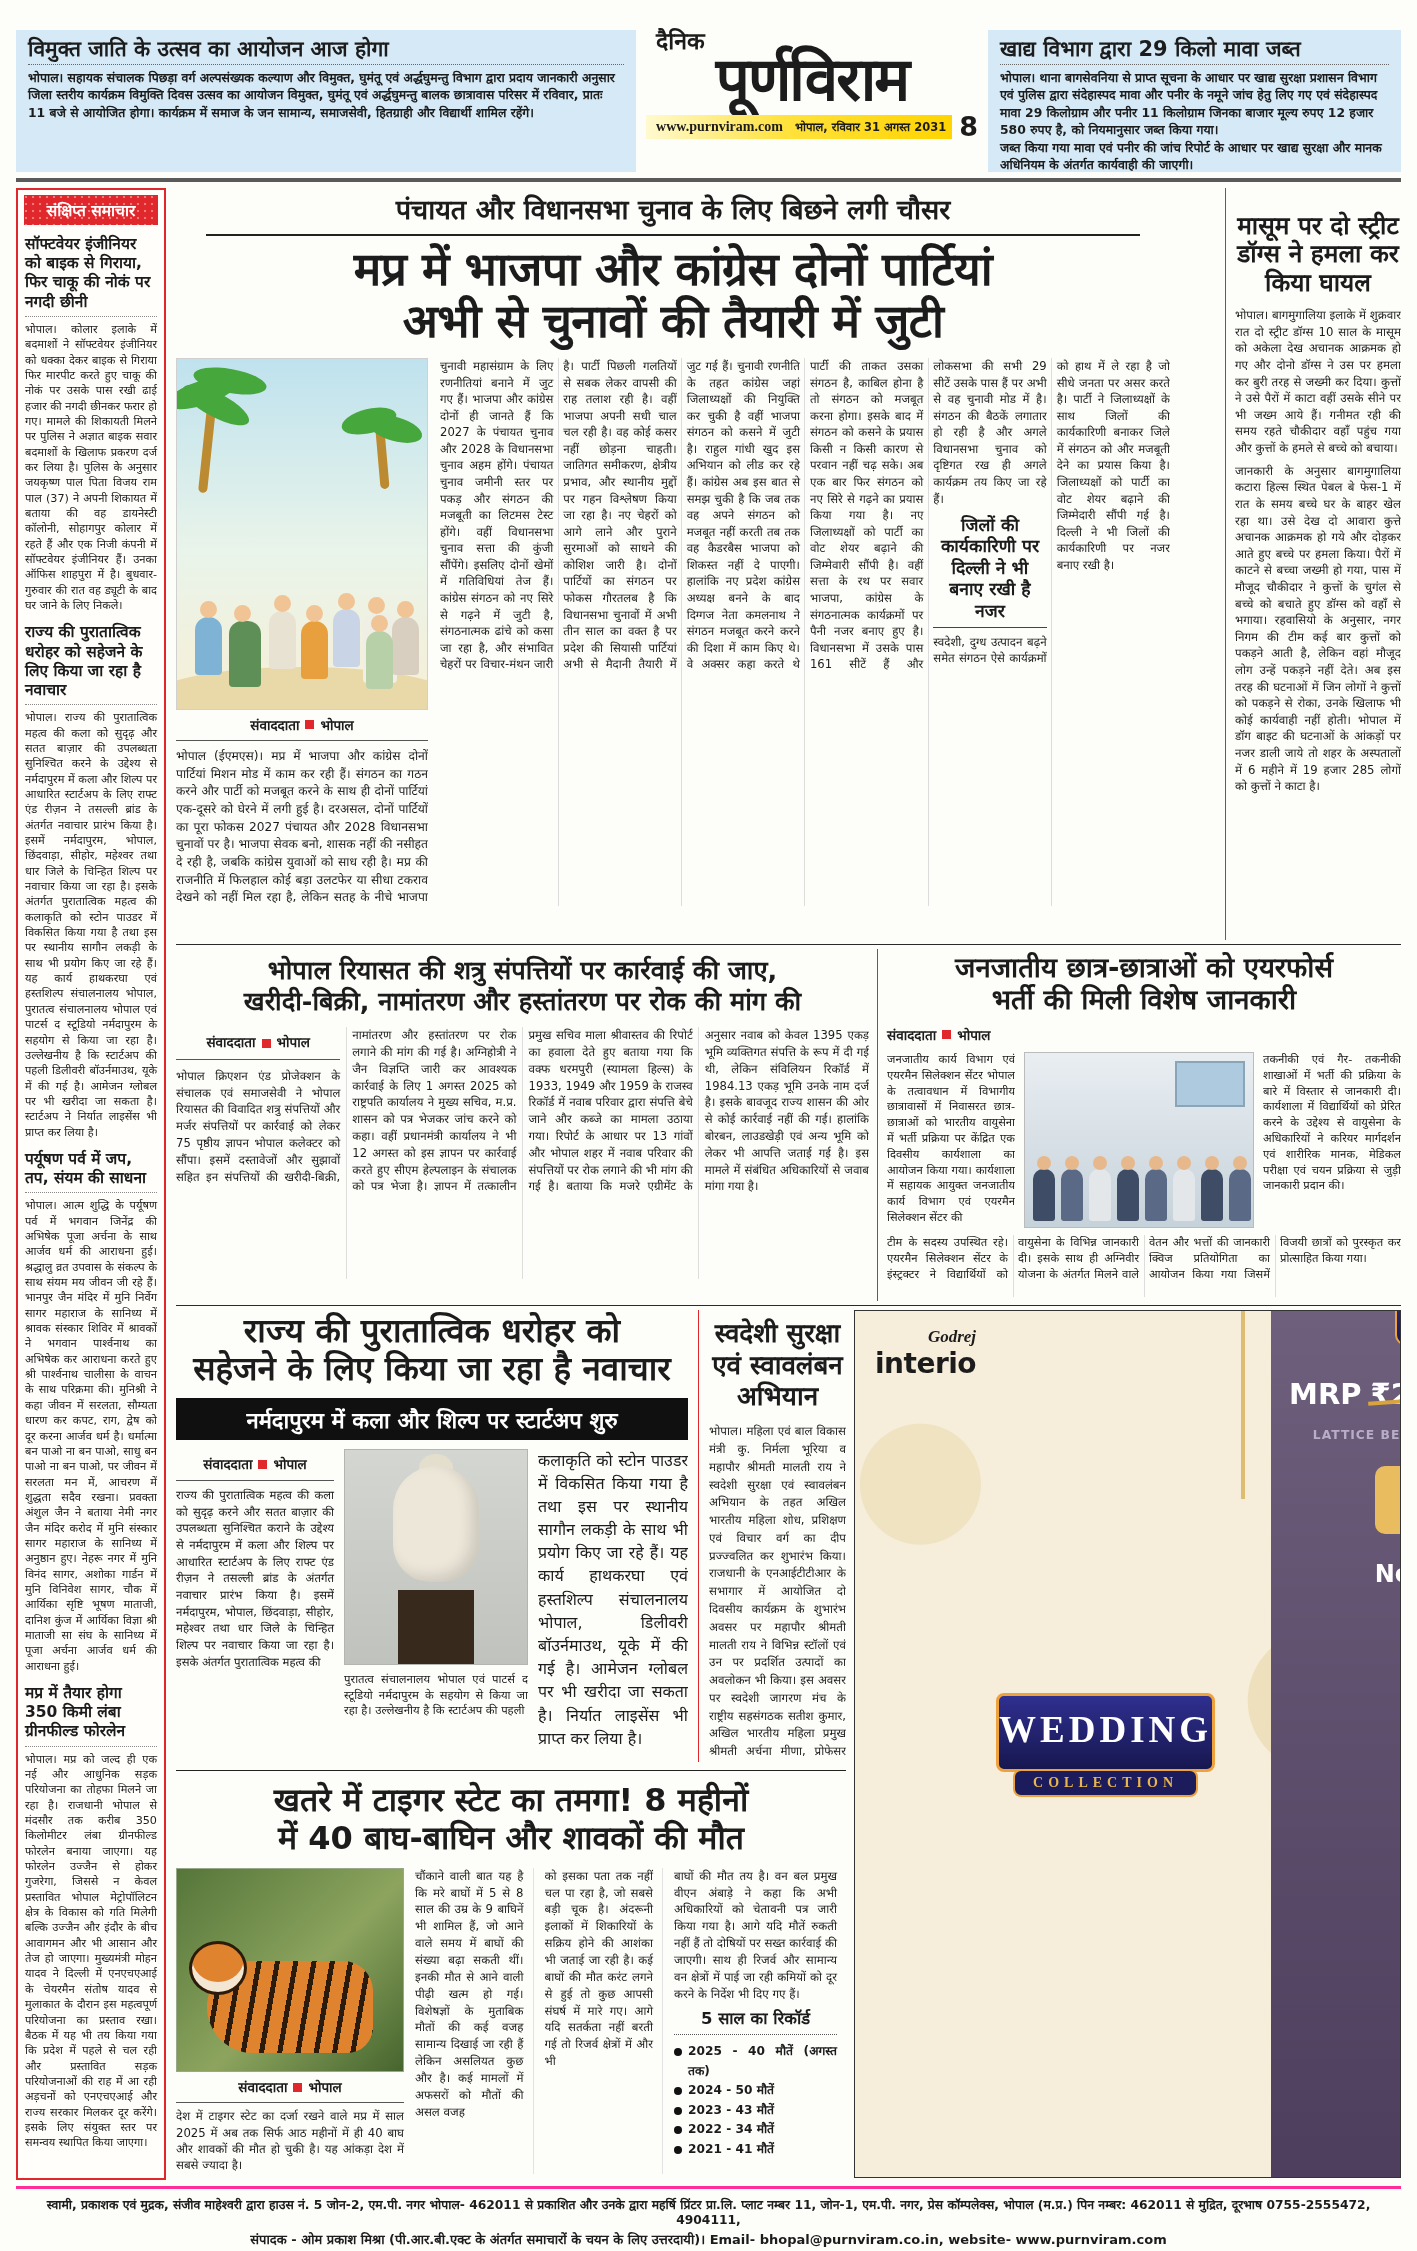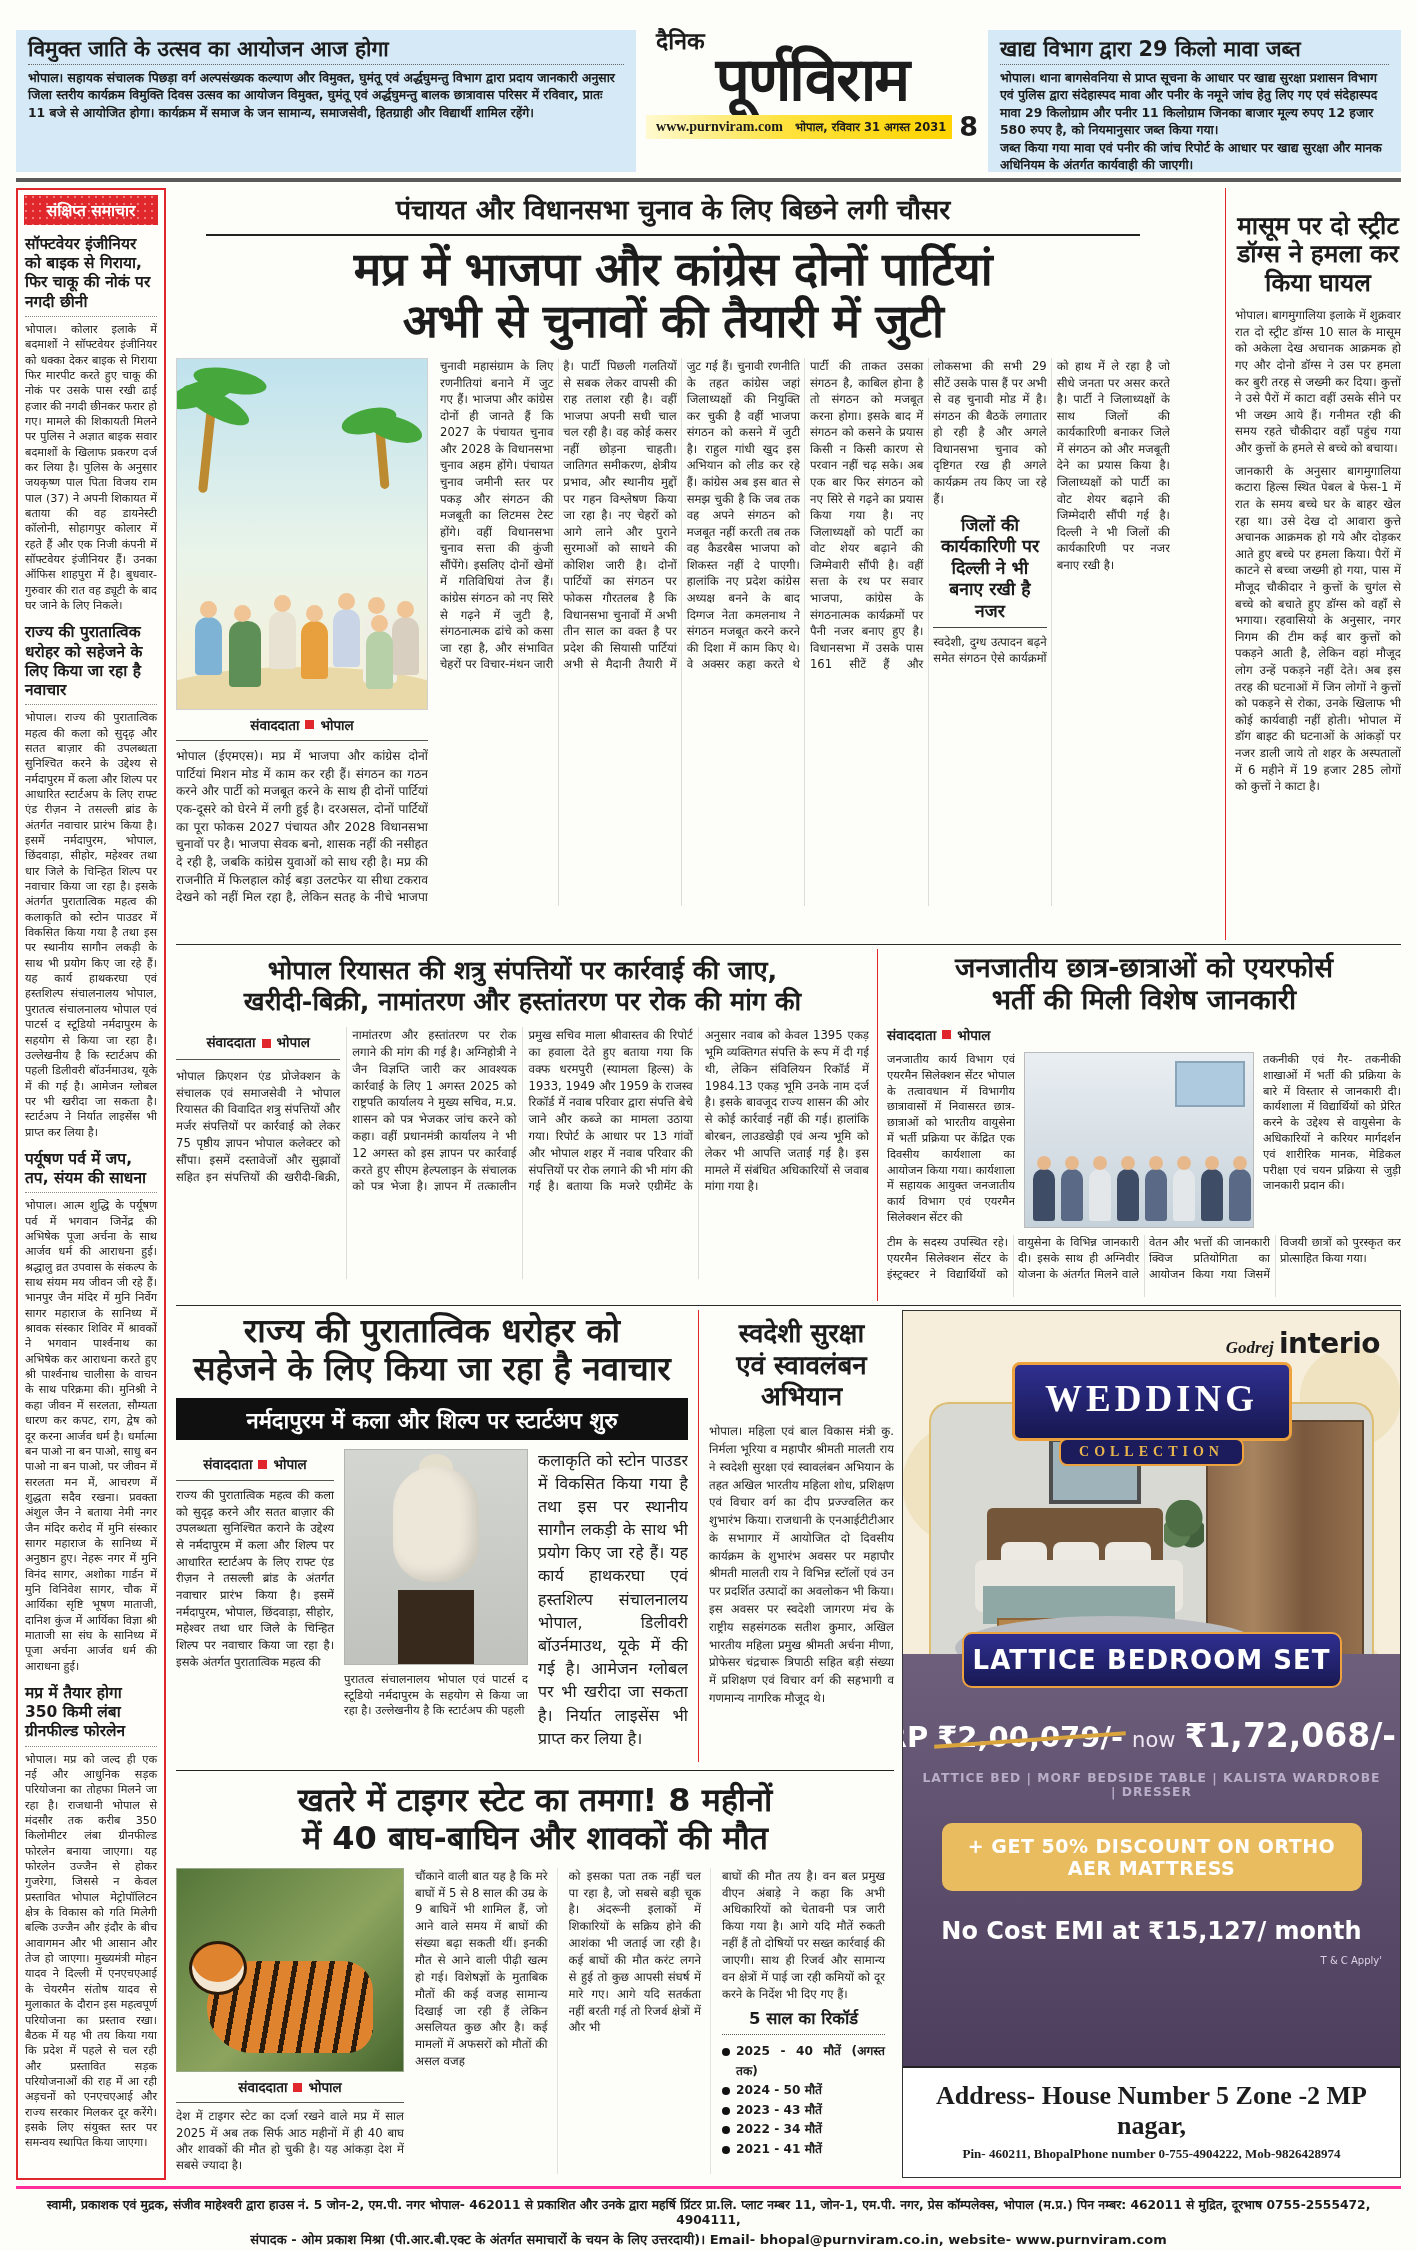--- a/index.html
+++ b/index.html
@@ -98,21 +98,21 @@
   .tg-row{display:flex;gap:11px;overflow:hidden;height:306px;}
   .tg-left{width:228px;flex:none;display:flex;flex-direction:column;}
   .tg-intro{font-size:11.7px;line-height:1.4;text-align:justify;padding-top:5px;}
   .tg-col{flex:1;font-size:11.7px;line-height:1.44;text-align:justify;overflow:hidden;border-right:1px solid #e2e2e2;padding-right:9px;}
   .tg-colR{width:172px;flex:none;border-right:none;display:flex;flex-direction:column;}
   .recbox{margin-top:4px;}
   .rec-t{font-size:16.5px;font-weight:800;text-align:center;border-bottom:1px dotted #555;padding-bottom:4px;margin-bottom:7px;}
   .rec-i{font-size:12.2px;font-weight:700;display:flex;gap:6px;line-height:1.6;}
   .dot{width:8px;height:8px;border-radius:50%;background:#111;margin-top:6px;flex:none;}
   
-  .ad{width:499px;flex:none;border:1px solid #333;background:#f6eeda;background-image:radial-gradient(circle at 12% 20%,#efe3c2 0 60px,transparent 61px),radial-gradient(circle at 90% 10%,#efe3c2 0 50px,transparent 51px),radial-gradient(circle at 85% 45%,#eee0bd 0 70px,transparent 71px);display:flex;flex-direction:column;overflow:hidden;}
+  .ad{width:547px;flex:none;border:1px solid #333;background:#f6eeda;background-image:radial-gradient(circle at 12% 20%,#efe3c2 0 60px,transparent 61px),radial-gradient(circle at 90% 10%,#efe3c2 0 50px,transparent 51px),radial-gradient(circle at 85% 45%,#eee0bd 0 70px,transparent 71px);display:flex;flex-direction:row;overflow:hidden;}
   .ad-brand{text-align:right;padding:16px 20px 0;}
   .gscript{font-family:"Liberation Serif",serif;font-style:italic;font-weight:700;font-size:17px;}
   .ginterio{font-size:28px;font-weight:800;letter-spacing:-0.5px;}
   .ad-badge{align-self:center;margin-top:2px;width:280px;text-align:center;position:relative;z-index:3;}
   .wed{background:linear-gradient(180deg,#2f2f90,#171750);border:3px solid #eda23e;border-radius:8px;color:#fff;font-family:"Liberation Serif",serif;font-size:37px;font-weight:700;letter-spacing:4px;padding:12px 0 18px;}
   .coll{display:inline-block;margin-top:-14px;background:#1c1c5c;border:2px solid #eda23e;border-radius:8px;color:#e9b54d;font-family:"Liberation Serif",serif;font-size:14px;letter-spacing:5px;padding:4px 18px;font-weight:700;}
   .ad-photo{height:252px;margin:-64px 26px 0;border:2px solid #dcbd72;border-bottom:none;border-radius:20px 20px 0 0;position:relative;background:#d8d9d3;overflow:hidden;z-index:1;}
   .mirror{position:absolute;left:118px;top:34px;width:92px;height:66px;background:#9fb4ba;border:4px solid #4e4e4e;}
   .wardrobe{position:absolute;right:8px;top:16px;width:158px;height:240px;background:linear-gradient(90deg,#8a674a,#a8855f 30%,#7a583d 62%,#96714e);box-shadow:inset 0 0 0 2px #5e4630;}
   .plant{position:absolute;right:168px;top:96px;width:40px;height:60px;background:radial-gradient(circle at 50% 30%,#4e6e46 0 18px,transparent 19px),radial-gradient(circle at 30% 55%,#5d7d52 0 14px,transparent 15px),radial-gradient(circle at 70% 55%,#42603c 0 14px,transparent 15px);}

